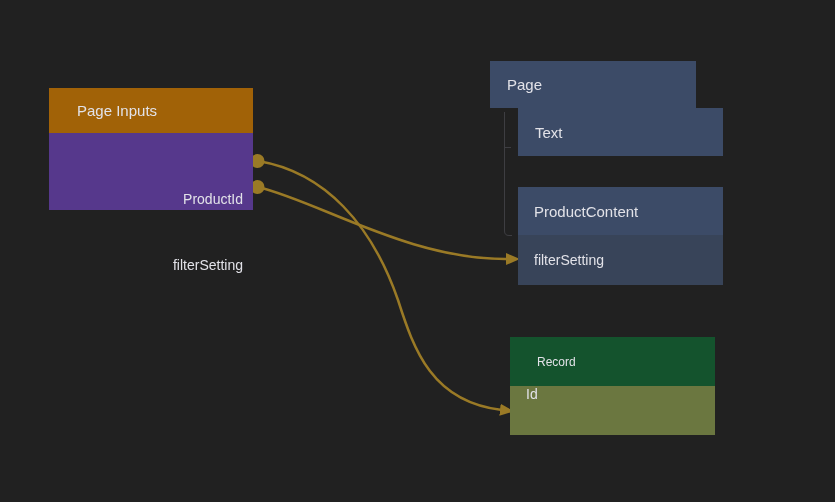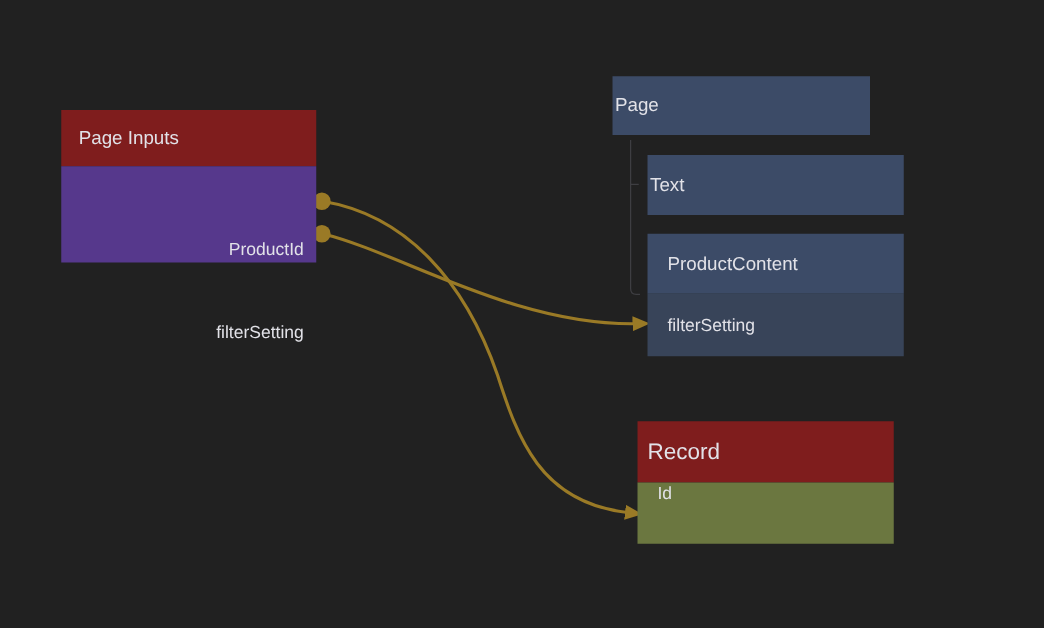--- a/index.html
+++ b/index.html
@@ -15,54 +15,54 @@
   .wires-layer {
     position: absolute;
     left: 0; top: 0;
     width: 835px; height: 502px;
   }
   .node { position: absolute; box-sizing: border-box; }
 
   
   .node-page-inputs { left: 49px; top: 88px; width: 204px; height: 122px; }
   .node-page-inputs .hdr {
-    height: 45px; background: #7f1d1d;
+    height: 45px; background: #a16207;
     display: flex; align-items: center;
-    padding-left: 14px; font-size: 15px;
+    padding-left: 28px; font-size: 15px;
   }
   .node-page-inputs .bdy {
     height: 77px; background: #56388c;
     padding-top: 13px; box-sizing: border-box;
   }
   .out-row {
     height: 26px; display: flex; align-items: center; justify-content: flex-end;
     padding-right: 10px; font-size: 14px; margin-top: 40px;
   }
 
   
   .blue-hdr {
     background: #3c4b67; display: flex; align-items: center;
-    padding-left: 2px; font-size: 15px; box-sizing: border-box;
+    padding-left: 17px; font-size: 15px; box-sizing: border-box;
   }
   .node-page { left: 490px; top: 61px; width: 206px; height: 47px; }
   .node-page .blue-hdr { height: 47px; }
-  .node-text { left: 518px; top: 124px; width: 205px; height: 48px; }
+  .node-text { left: 518px; top: 108px; width: 205px; height: 48px; }
   .node-text .blue-hdr { height: 48px; }
   .node-product-content { left: 518px; top: 187px; width: 205px; height: 98px; }
   .node-product-content .blue-hdr { height: 48px; padding-left: 16px; }
   .node-product-content .field-row {
     height: 50px; background: #384459;
     display: flex; align-items: center; padding-left: 16px; font-size: 14px;
   }
 
   
   .node-record { left: 510px; top: 337px; width: 205px; height: 98px; }
   .node-record .hdr {
-    height: 49px; background: #7f1d1d;
-    display: flex; align-items: center; padding-left: 8px; font-size: 18px;
+    height: 49px; background: #14532d;
+    display: flex; align-items: center; padding-left: 27px; font-size: 12px;
   }
   .node-record .field-row {
     height: 49px; background: #6b7740;
     display: flex; align-items: flex-start; padding-left: 16px; font-size: 14px;
   }
 
   .wire { fill: none; stroke: #9a7a26; stroke-width: 2.5; }
   .tree-line { fill: none; stroke: #3e3e42; stroke-width: 1; }
   .port-dot { fill: #9a7a26; }
 </style>

